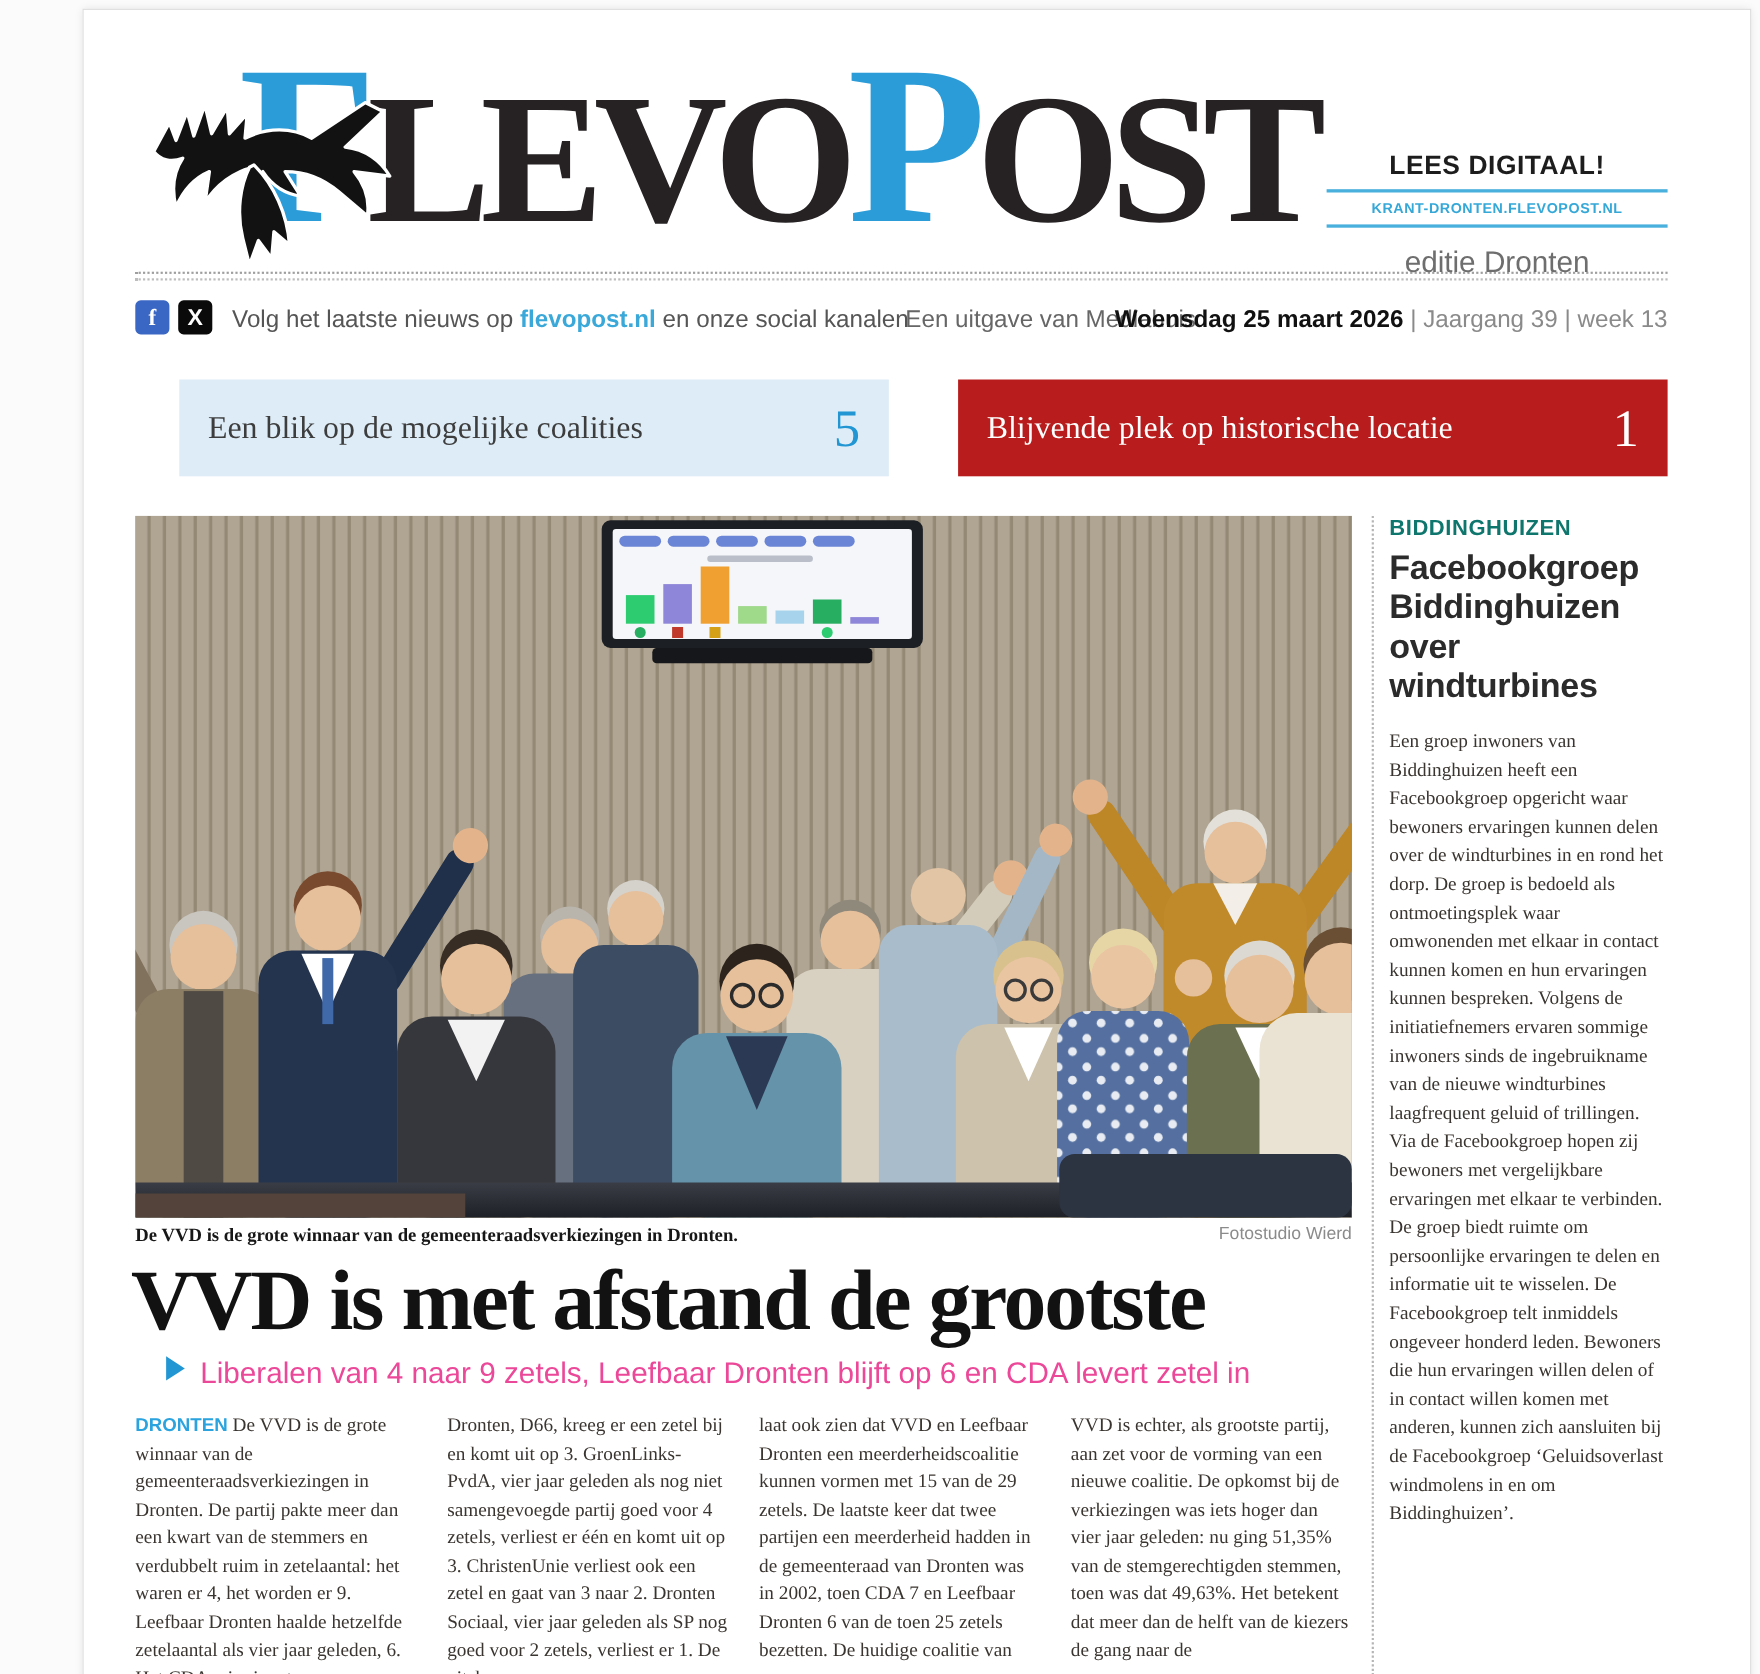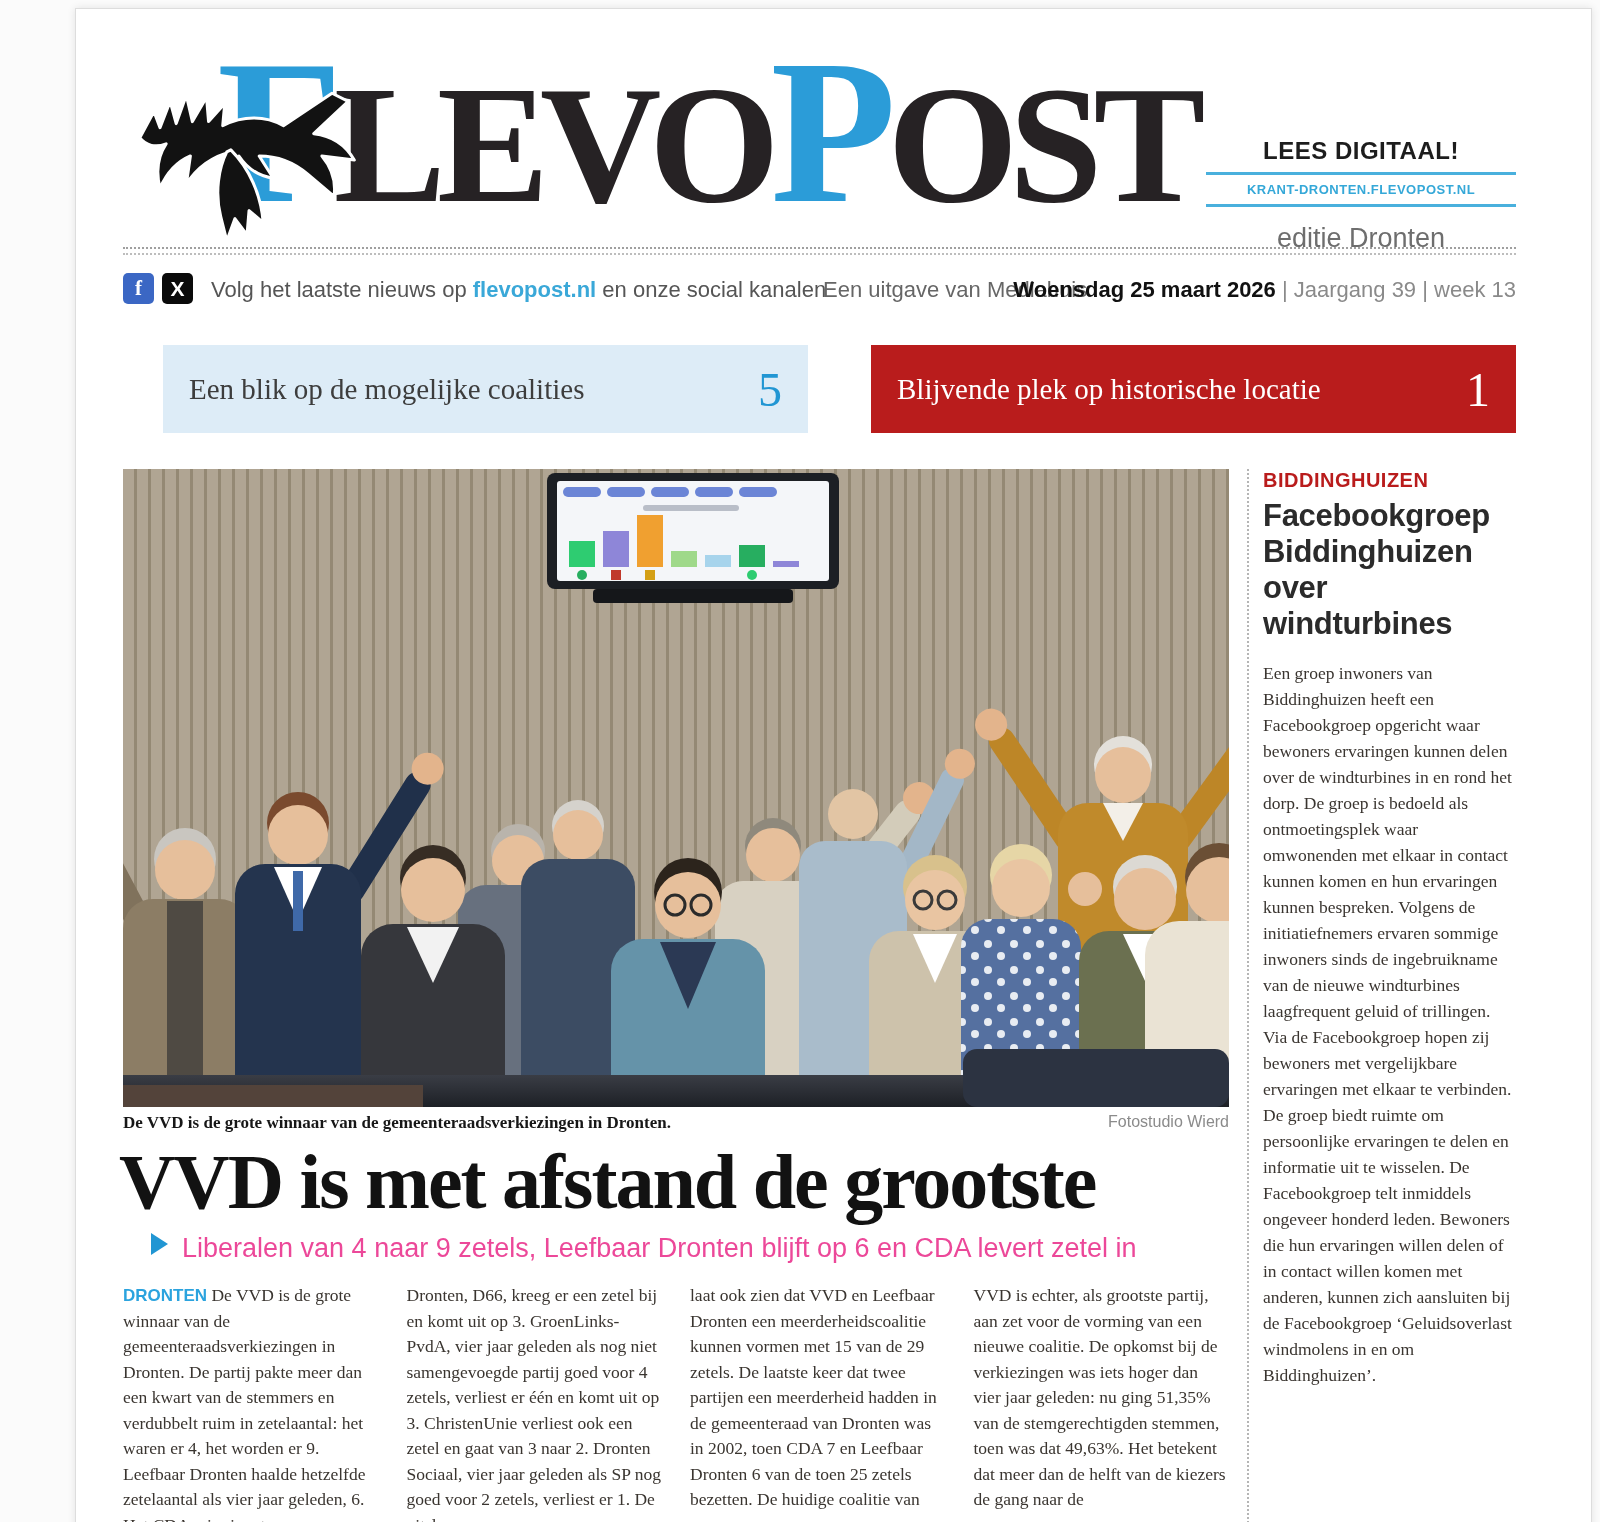--- a/index.html
+++ b/index.html
@@ -73,21 +73,21 @@
   .subhead{position:absolute;left:0;top:772px;width:1106px;font-size:27px;color:#ec4899;display:flex;align-items:flex-start;gap:14px;margin-left:28px;}
   .tri{width:0;height:0;border-top:11px solid transparent;border-bottom:11px solid transparent;border-left:17px solid #2196d3;}
   .cols{position:absolute;left:0;top:822px;width:1106px;height:248px;display:flex;gap:28px;overflow:hidden;}
   .col{flex:1;font-family:"Liberation Serif",serif;font-size:17.5px;line-height:25.5px;color:#3a3530;}
   .tag{font-family:"Liberation Sans",sans-serif;font-weight:700;color:#2ba3de;font-size:17px;}
 
   .vrule{position:absolute;left:1124px;top:8px;height:1062px;border-left:2px dotted #b5b5b5;}
 
   
   .sidebar{position:absolute;left:1140px;top:8px;width:253px;}
-  .kicker{font-weight:700;font-size:20px;color:#b91c1c;letter-spacing:.5px;}
+  .kicker{font-weight:700;font-size:20px;color:#0f766e;letter-spacing:.5px;}
   .sb-title{font-weight:700;font-size:31px;line-height:36px;color:#2b2b2b;letter-spacing:-.3px;margin-top:6px;}
   .sb-body{font-family:"Liberation Serif",serif;font-size:17.5px;line-height:26px;color:#3a3530;margin-top:18px;}
 </style>
 </head>
 <body>
 
 <div class="sheet">
 
   <div class="masthead">
     <svg class="eagle" viewBox="0 0 220 170">

